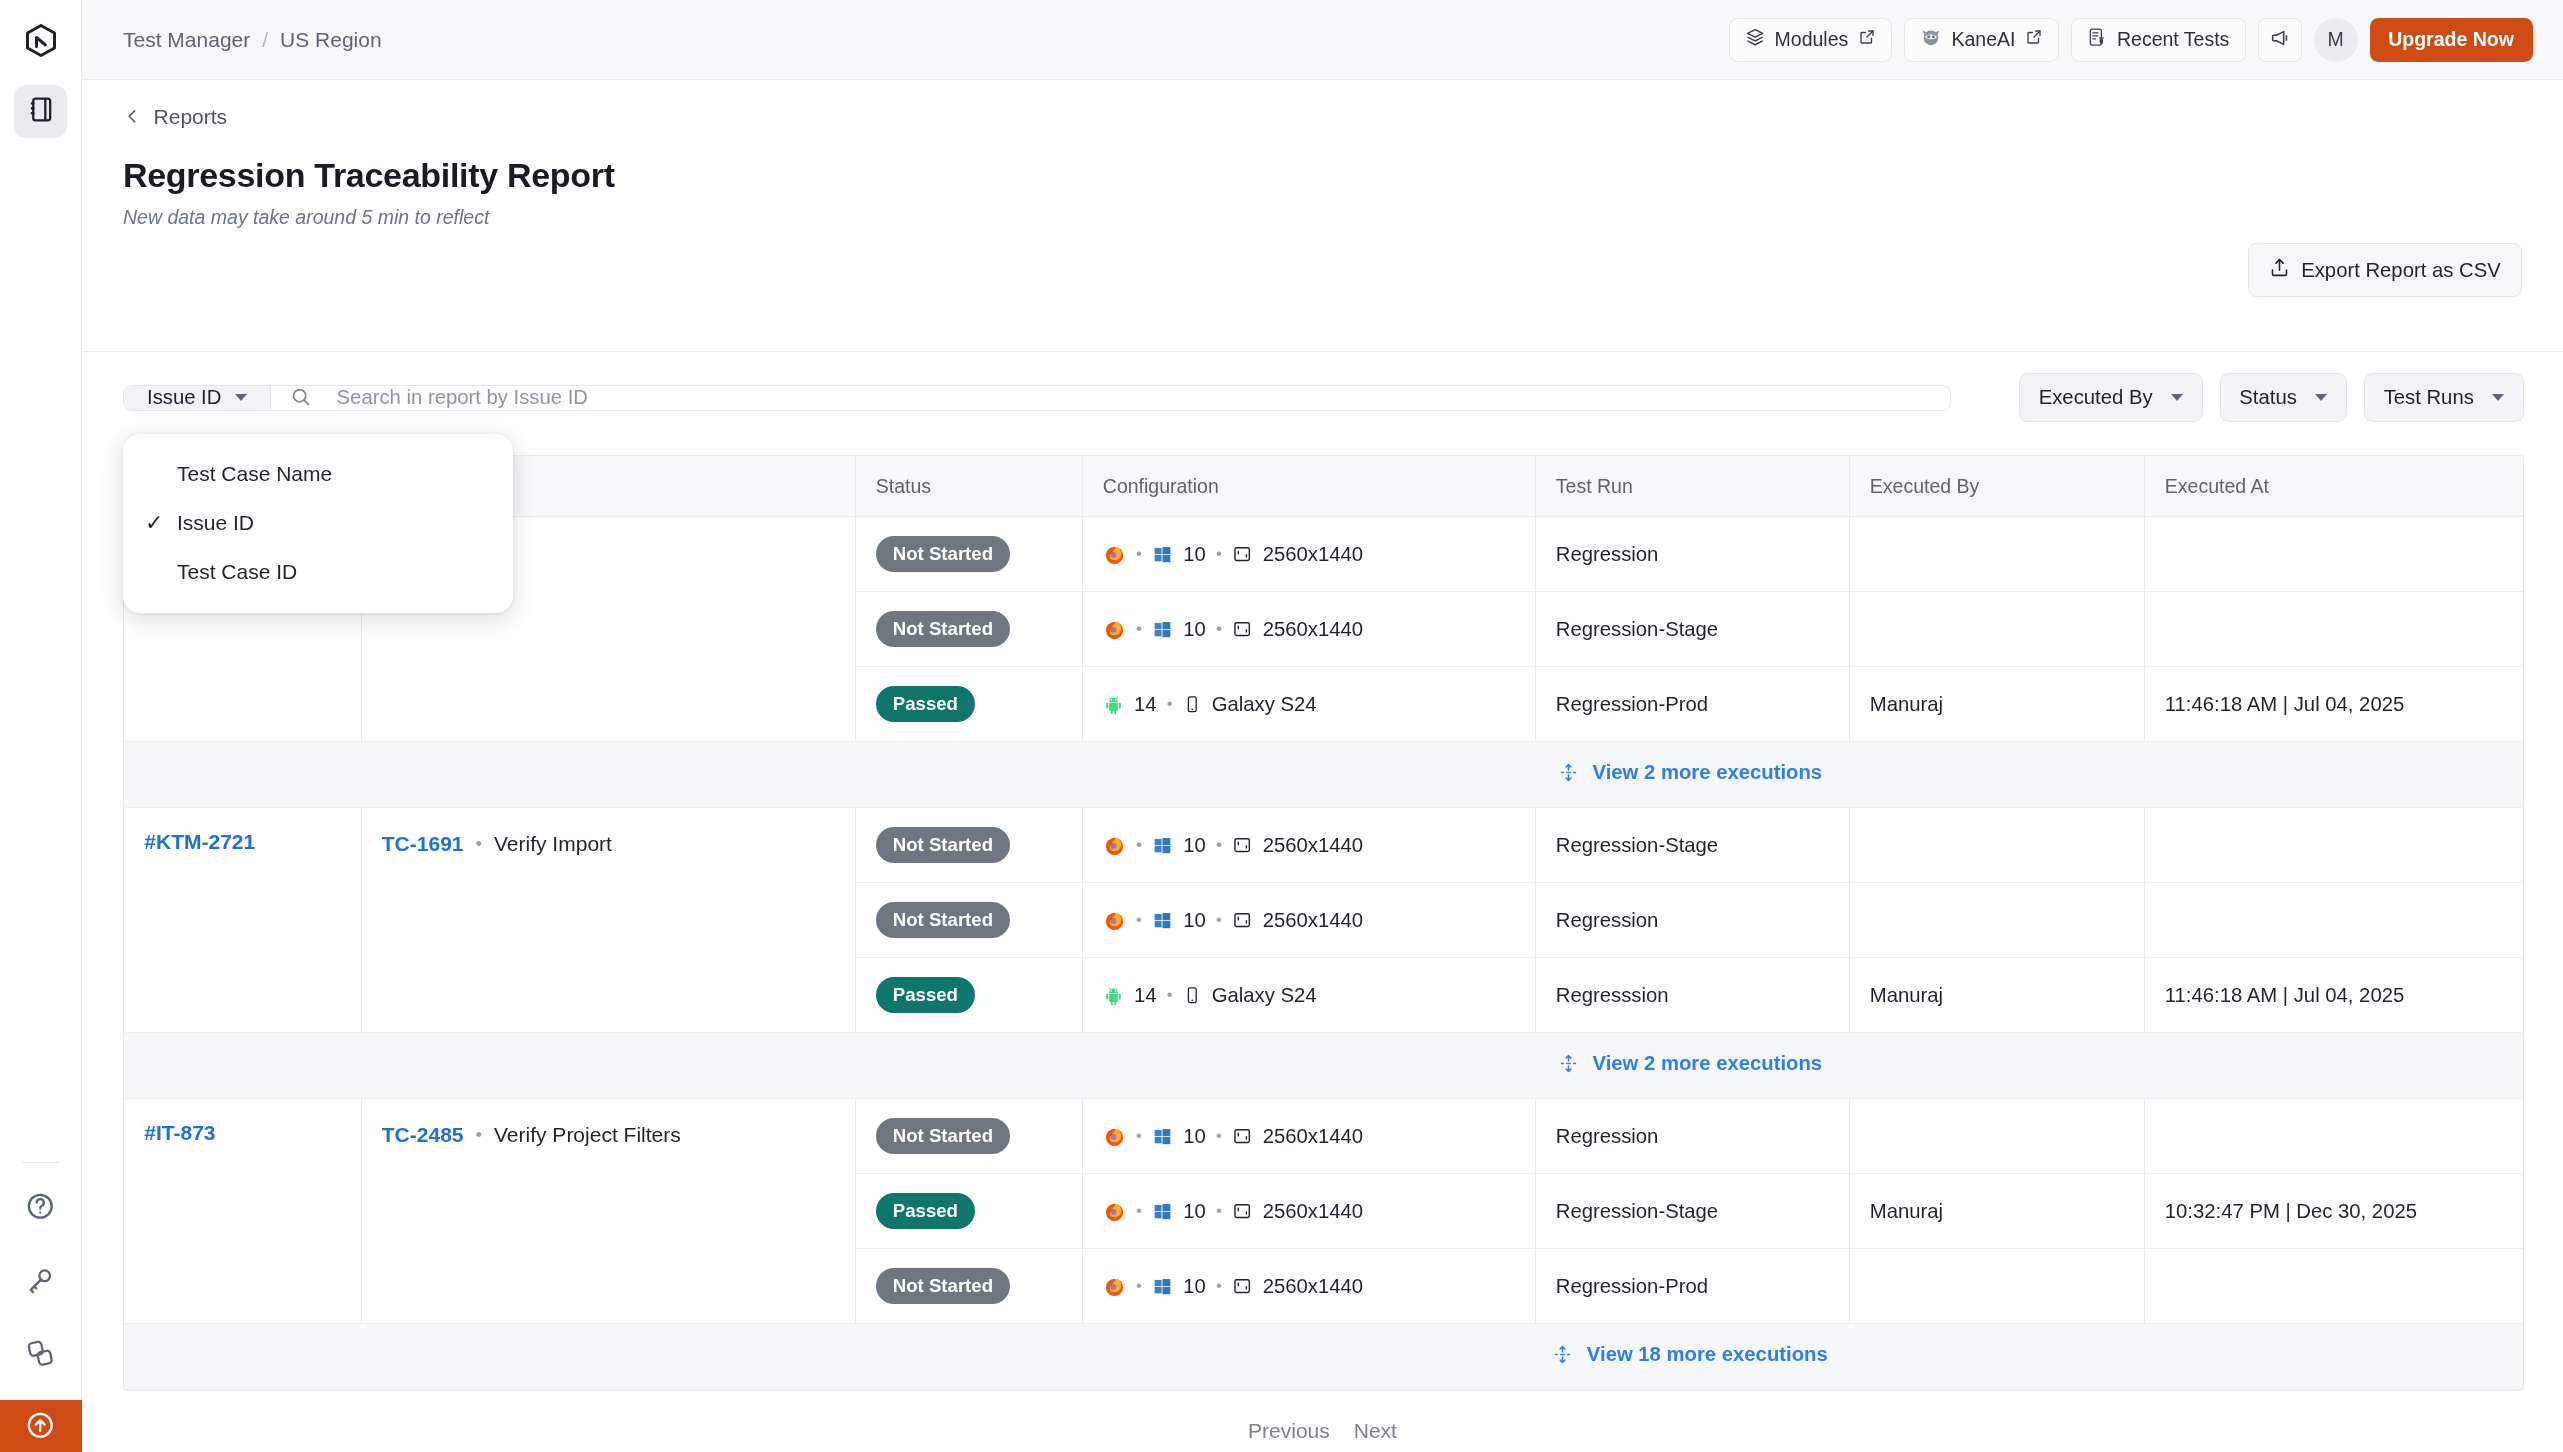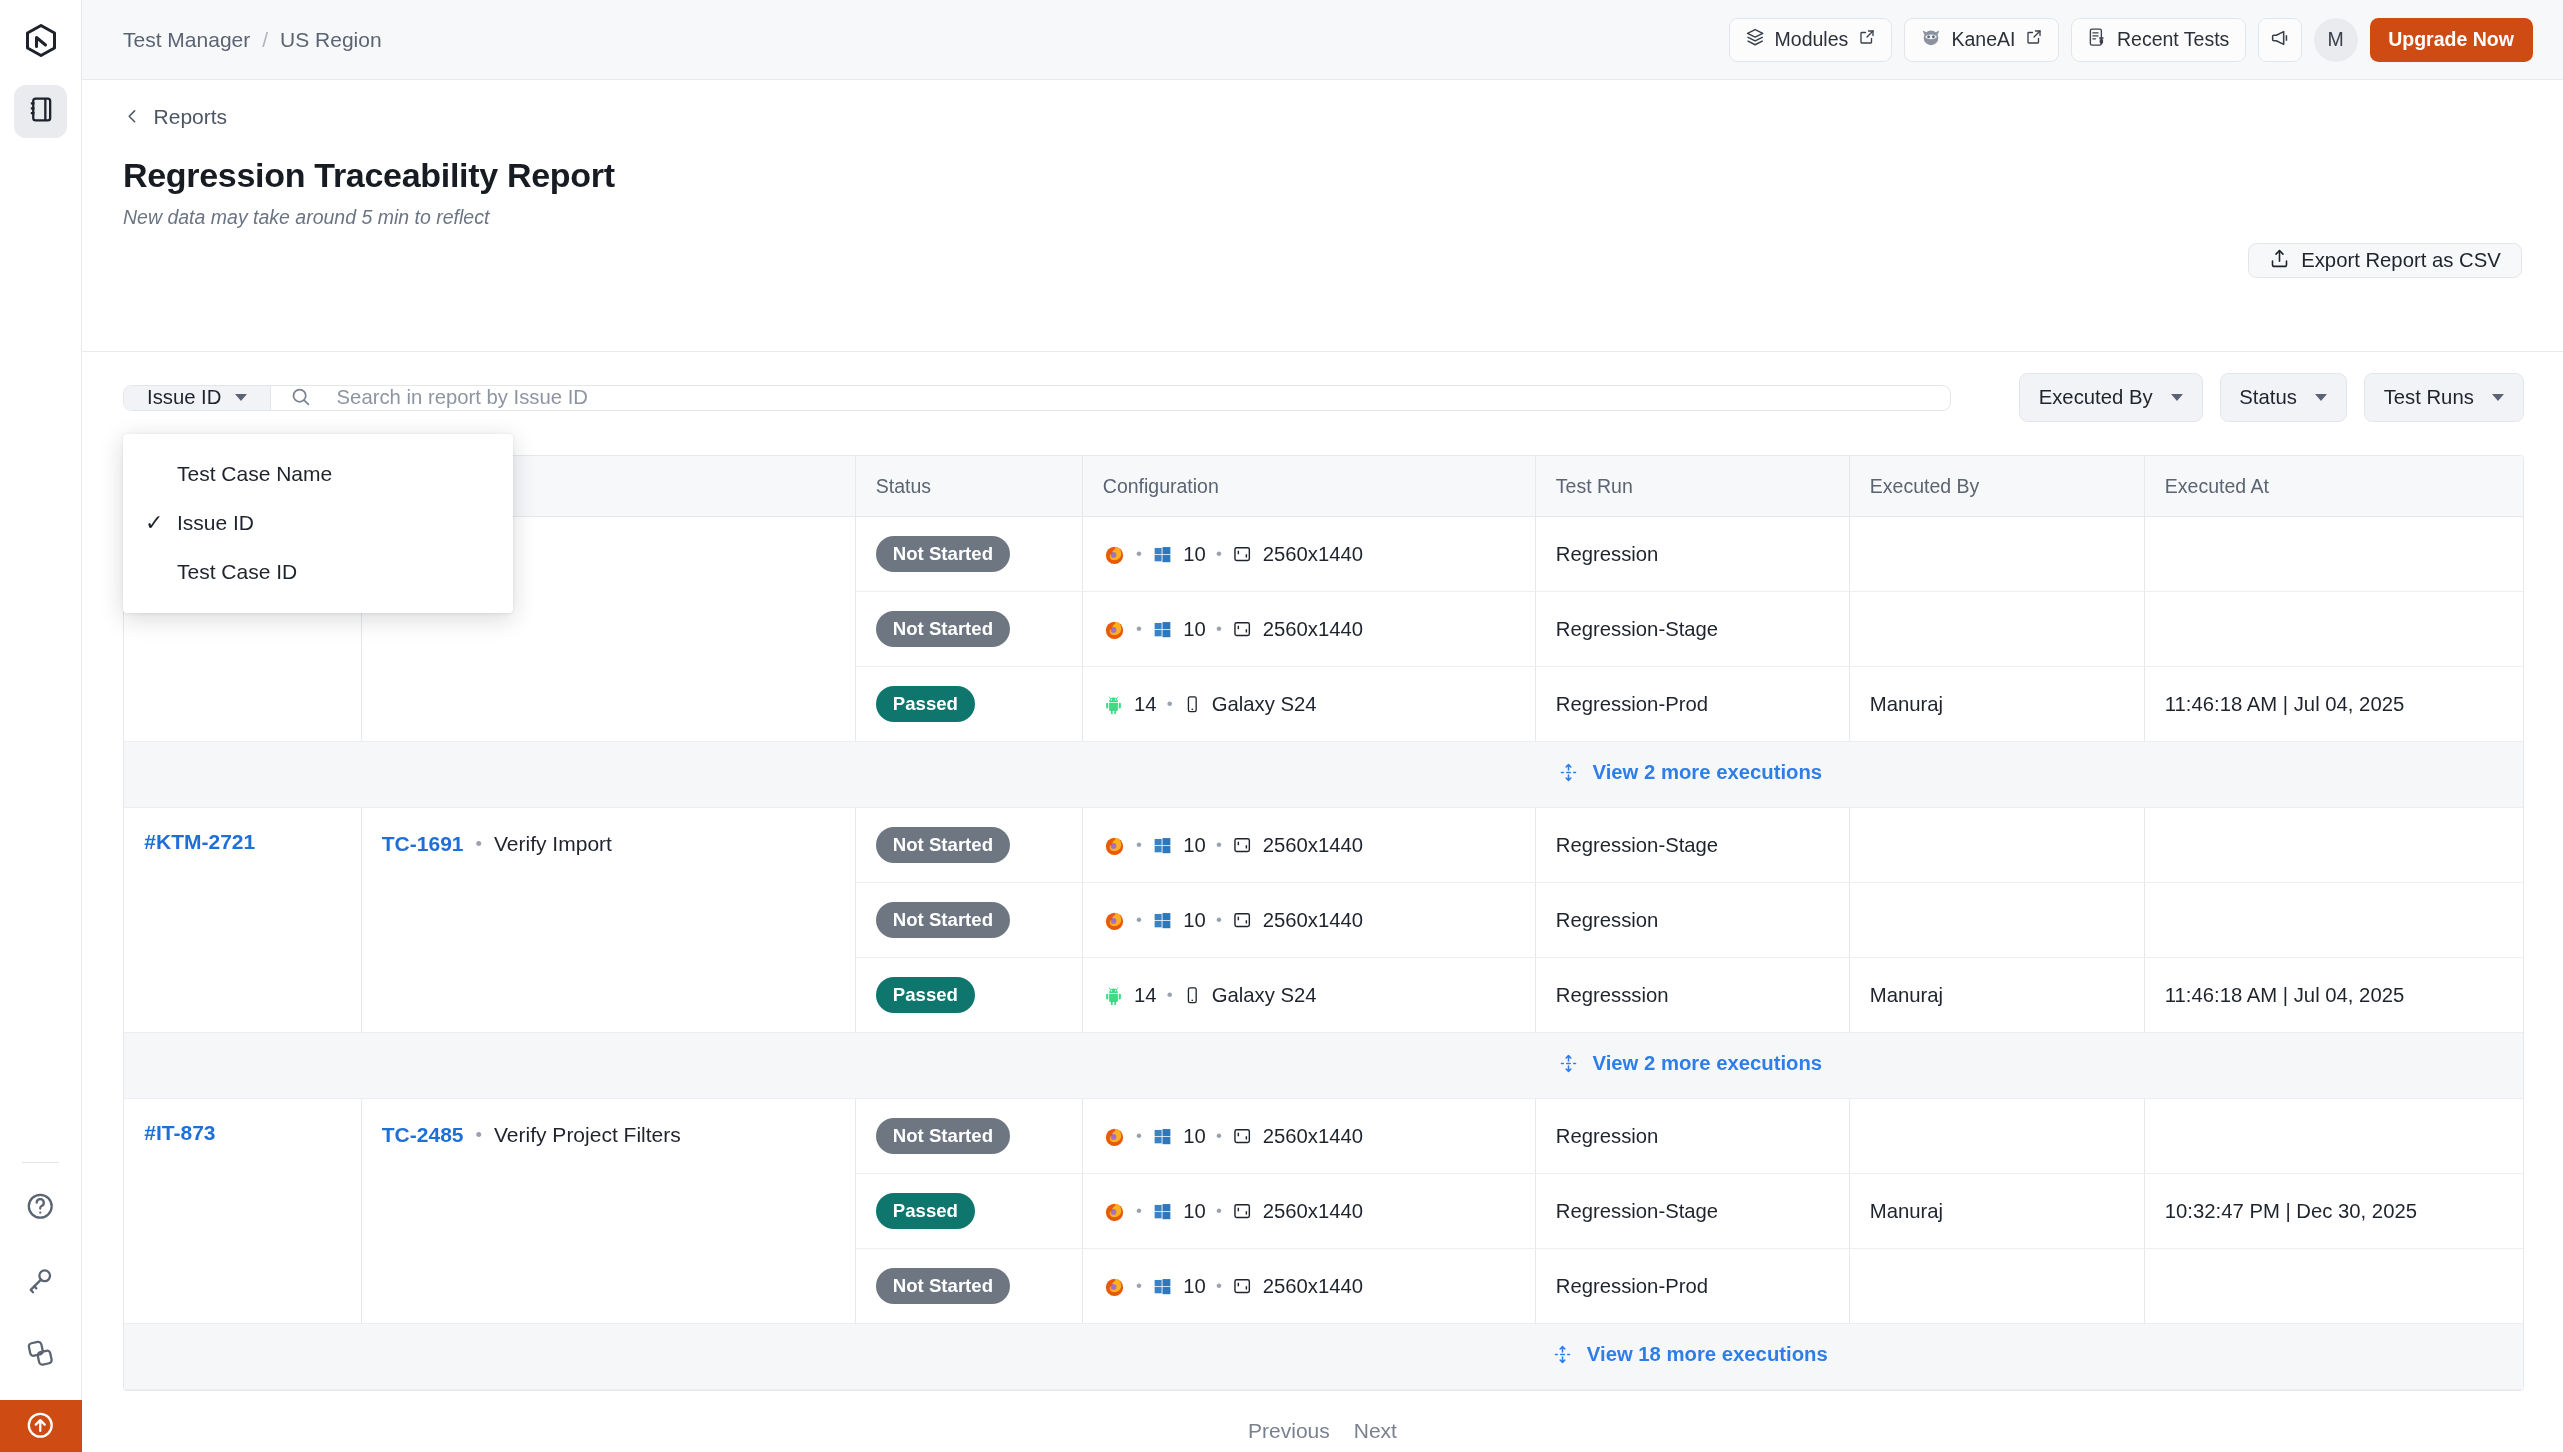--- a/index.html
+++ b/index.html
@@ -76,21 +76,21 @@
   .back-row { margin: 25.4px 0 0 41px; display:flex; align-items:center; gap: 12px; }
   .back-label { font-size: 21px; color:#4c5563; }
   .title-row { margin: 27px 0 0 41px; display:flex; align-items:flex-start; }
   .page-title { font-size: 34px; font-weight: bold; color:#171b22; letter-spacing:-0.3px; }
   .meta-row { margin: 10.2px 0 0 41px; display:flex; align-items:center; gap:11px;
     font-size: 20.3px; color:#6b7483; }
   .meta-dot { font-size: 18.6px; color:#98a0ad; }
   .note-row { margin: 10.2px 0 0 41px; font-size: 19.5px; color:#6b7483; font-style: italic; }
   .export-btn {
     position:absolute; right: 41px; top: 163px;
-    height: 35px; padding: 0 20.3px; border:0.8px solid #e2e5ea; border-radius:8.5px;
+    height: 54px; padding: 0 20.3px; border:0.8px solid #e2e5ea; border-radius:8.5px;
     background:#f7f8fa; display:flex; align-items:center; gap:11px;
     font-size: 20.3px; color:#1e232c; white-space:nowrap;
   }
   .hr { position:absolute; left:0; top: 271px; width: 2481px; height:0.8px; background:#e8eaee; }
 
   
   .filterbar { position:absolute; left: 41px; top: 293px; width: 2401px; height: 49px;
     display:flex; align-items:center; }
   .search-wrap { display:flex; align-items:stretch; width: 1828px;
     border:0.8px solid #e2e5ea; border-radius:8.5px; overflow:hidden; background:#fff; }
@@ -106,21 +106,21 @@
     height: 49px; padding: 0 18.6px; border:0.8px solid #e2e5ea; border-radius:8.5px;
     background:#f2f3f6; display:flex; align-items:center; gap: 18.6px;
     font-size:20.3px; color:#1e232c; white-space:nowrap;
   }
   .caret { width:0;height:0;border-left:6.8px solid transparent;border-right:6.8px solid transparent;
     border-top:7.6px solid #5b6472; }
 
   
   .dropdown {
     position:absolute; left: 41px; top: 354px; width: 390px;
-    background:#fff; border-radius: 4px;
+    background:#fff; border-radius: 17px;
     box-shadow: 0 5.1px 24px rgba(16,24,40,.16), 0 0.8px 3.4px rgba(16,24,40,.08);
     padding: 15.3px 0 17px 0; z-index: 40;
   }
   .dd-item { height: 49px; display:flex; align-items:center; padding-left: 22px;
     font-size: 21px; color:#1e232c; }
   .dd-check { width: 32px; display:flex; align-items:center; font-size:22px; color:#1e232c; }
 
   
   .tablewrap { position:absolute; left:41px; top: 375px; width: 2401px;
     border:0.8px solid #e6e8ec; border-radius: 3.4px; overflow:hidden; background:#fff; }

